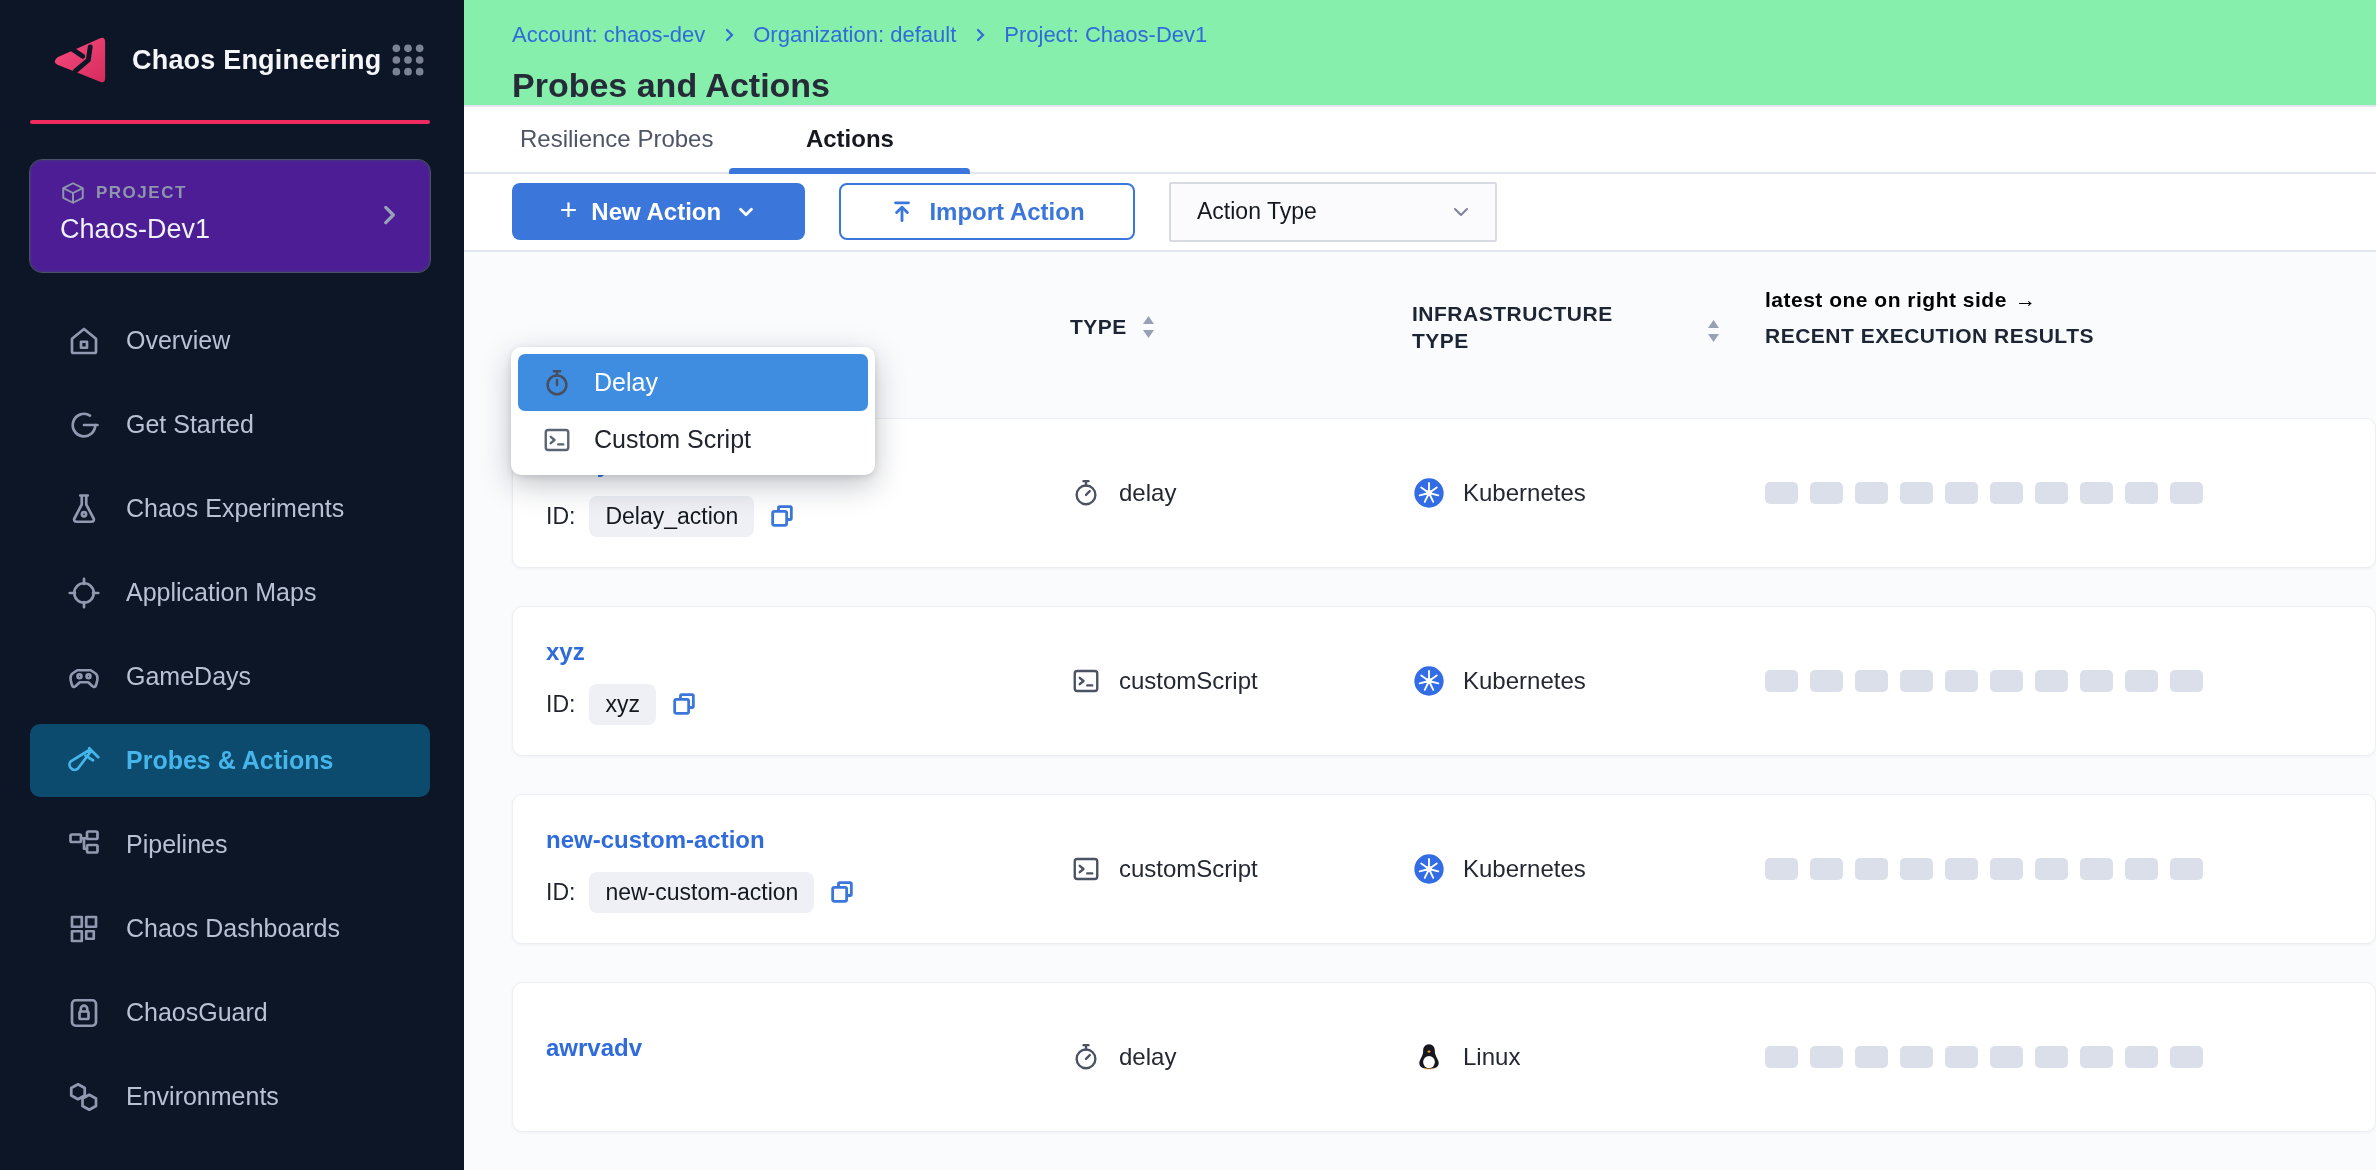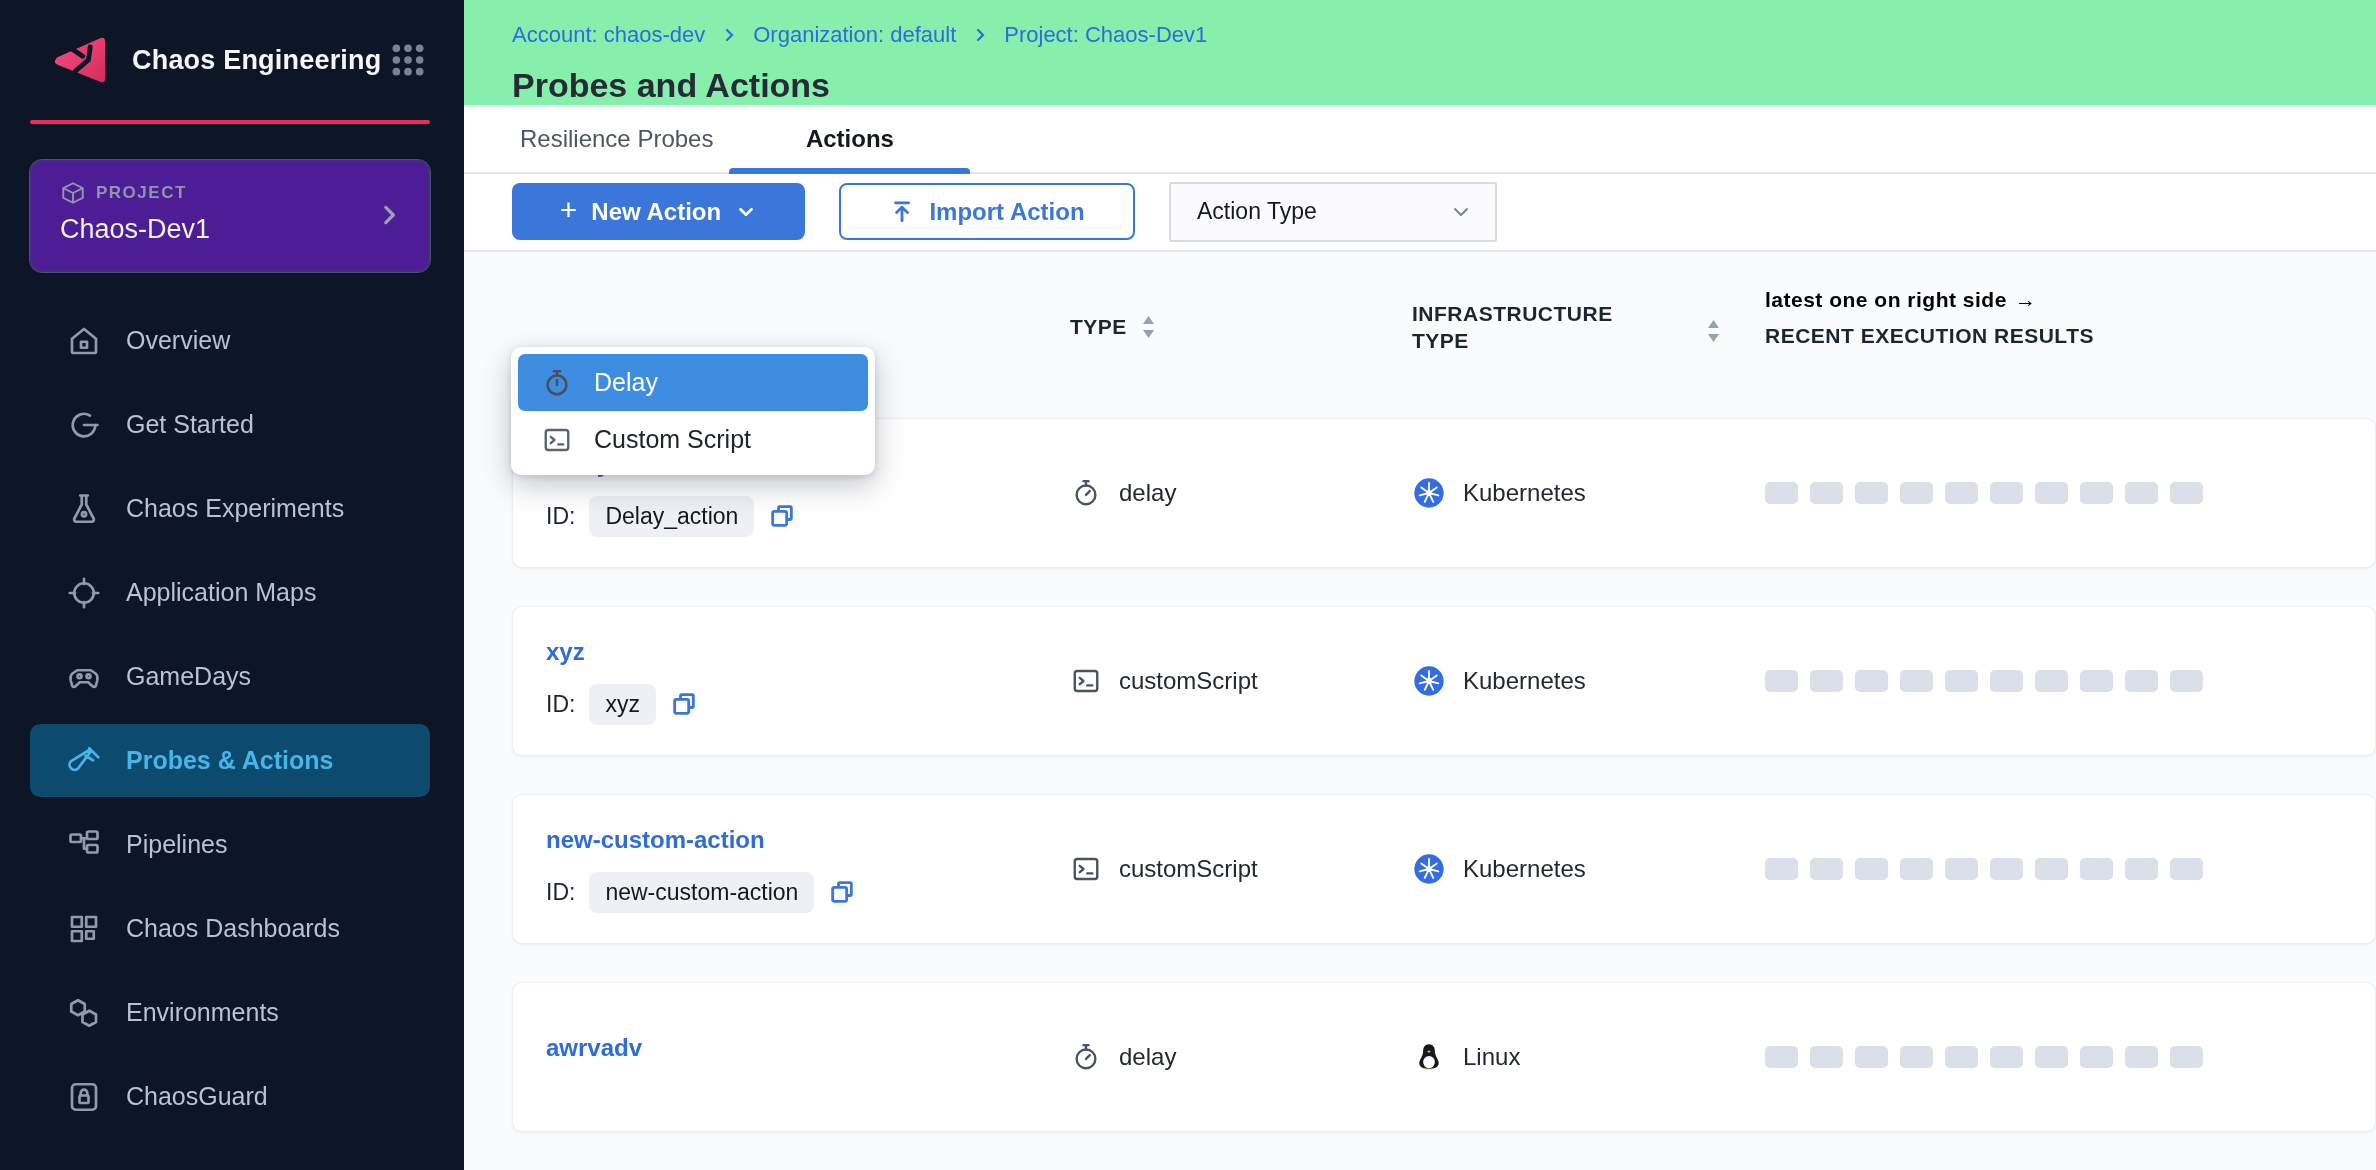--- a/index.html
+++ b/index.html
@@ -207,32 +207,32 @@
         <svg viewBox="0 0 24 24">
           <rect x="4" y="4" width="6.5" height="6.5"></rect>
             <rect x="13.5" y="4" width="6.5" height="6.5"></rect>
           <rect x="4" y="13.5" width="6.5" height="6.5"></rect>
             <rect x="13.5" y="13.5" width="5" height="5"></rect>
         </svg>
         <span>Chaos Dashboards</span>
       </div>
       <div class="nav-item">
         <svg viewBox="0 0 24 24">
-          <path d="M8 3.5 L12.5 6 V11 L8 13.5 L3.5 11 V6 Z"></path>
-          <path d="M15.5 10.5 L20 13 V18 L15.5 20.5 L11 18 V13 Z"></path>
-        </svg>
-        <span>Environments</span>
-      </div>
-      <div class="nav-item">
-        <svg viewBox="0 0 24 24">
           <rect x="4" y="3.5" width="16" height="17" rx="2.5"></rect>
           <rect x="9" y="11" width="6" height="5" rx="0.8"></rect>
             <path d="M9.8 11 V9.3 a2.2 2.2 0 0 1 4.4 0 V11"></path>
         </svg>
         <span>ChaosGuard</span>
+      </div>
+      <div class="nav-item">
+        <svg viewBox="0 0 24 24">
+          <path d="M8 3.5 L12.5 6 V11 L8 13.5 L3.5 11 V6 Z"></path>
+          <path d="M15.5 10.5 L20 13 V18 L15.5 20.5 L11 18 V13 Z"></path>
+        </svg>
+        <span>Environments</span>
       </div>
     </nav>
   </aside>
 
   <main class="main">
 
     <div class="page-header">
       <div class="breadcrumb">
         <span class="crumb">Account: chaos-dev</span>
         <svg class="crumb-sep" viewBox="0 0 16 16" fill="none" stroke="#2f6bdb" stroke-width="2.2" stroke-linecap="round">

